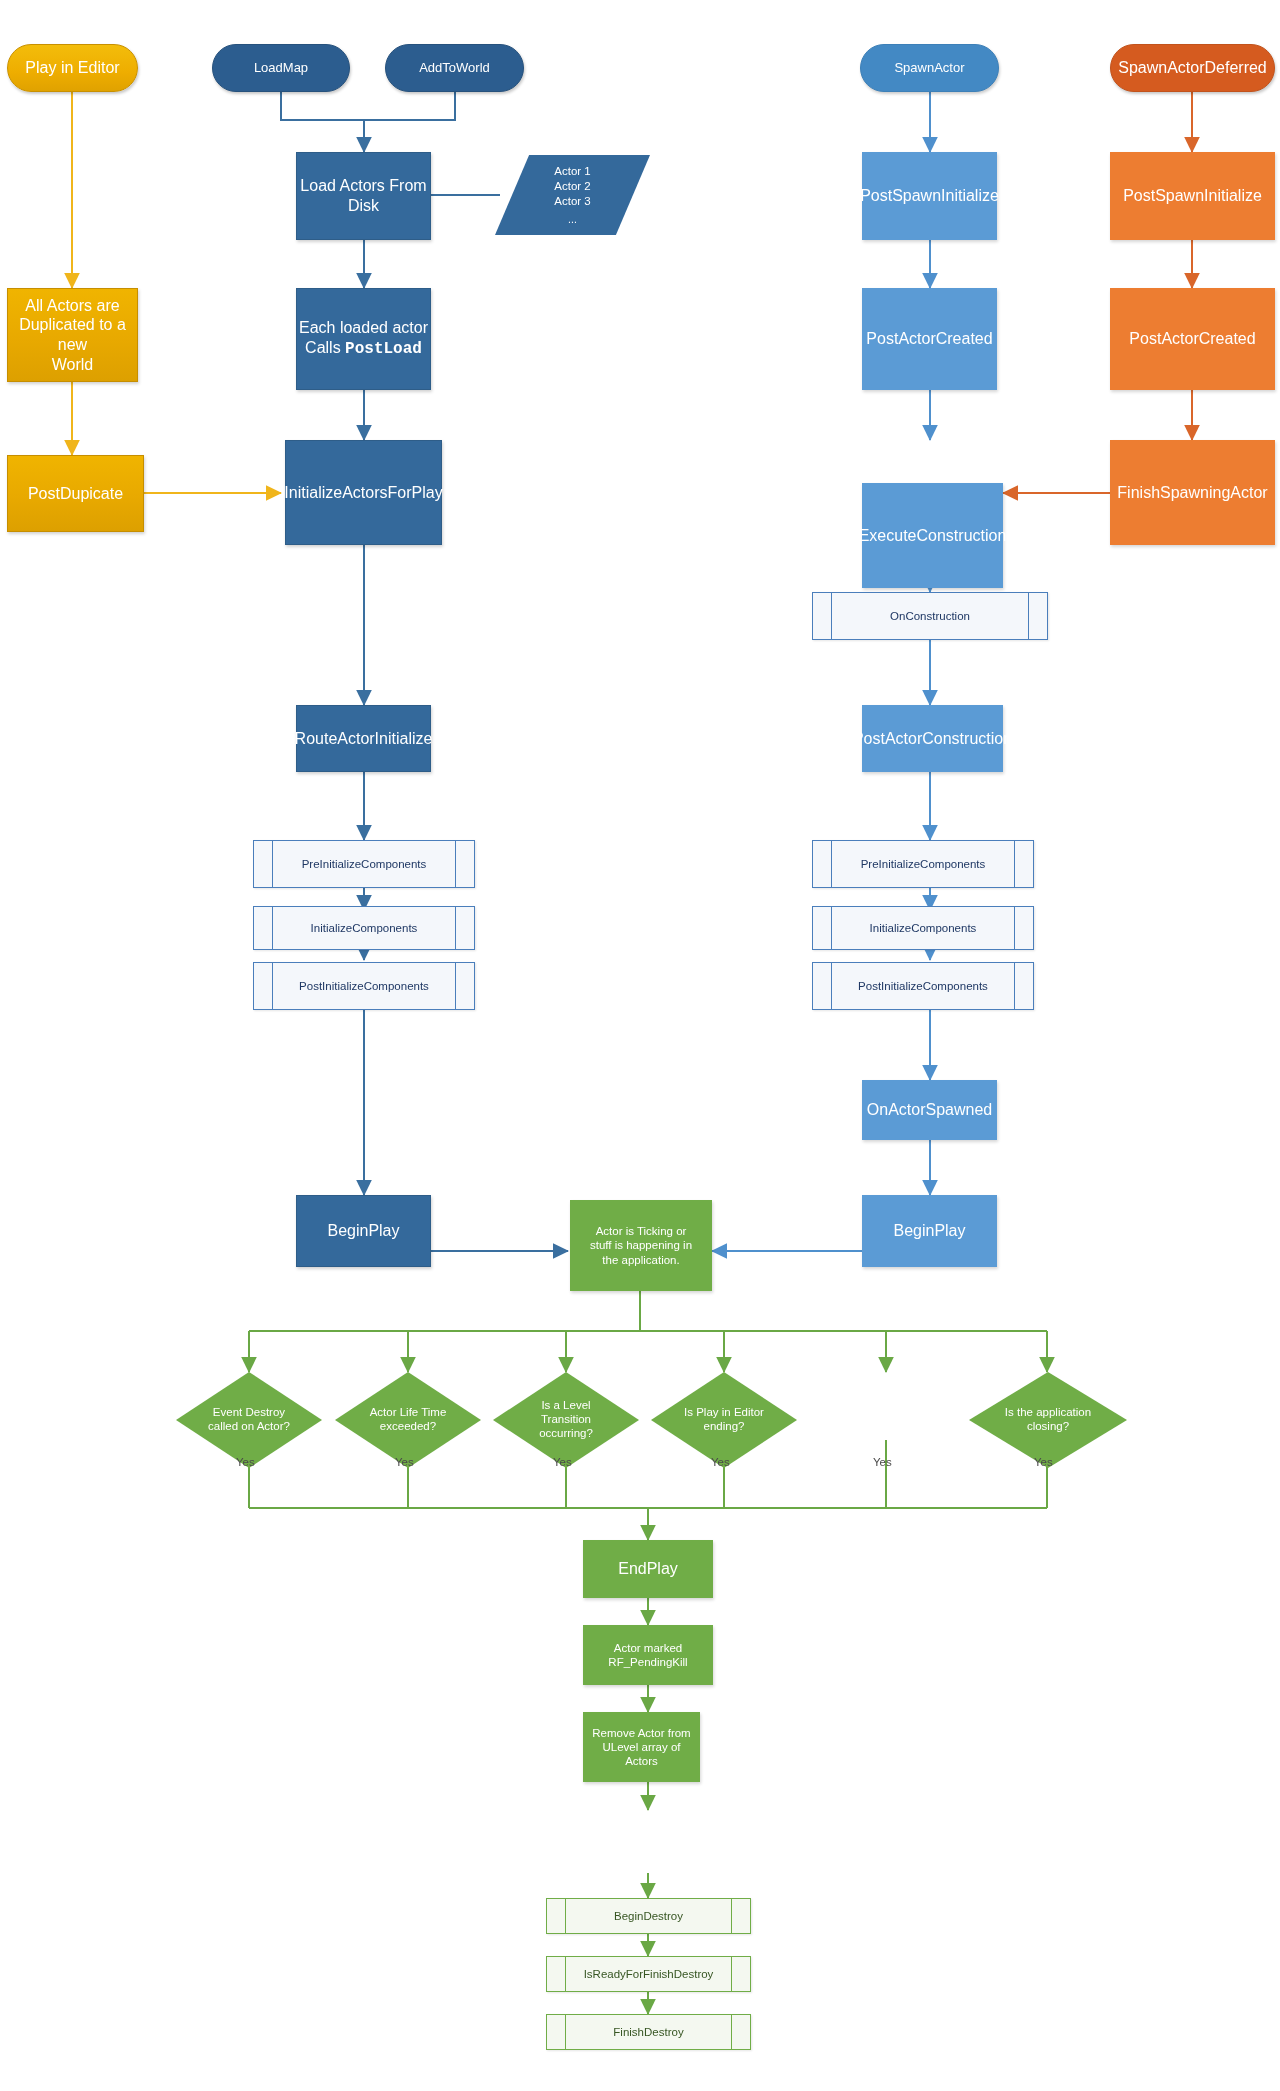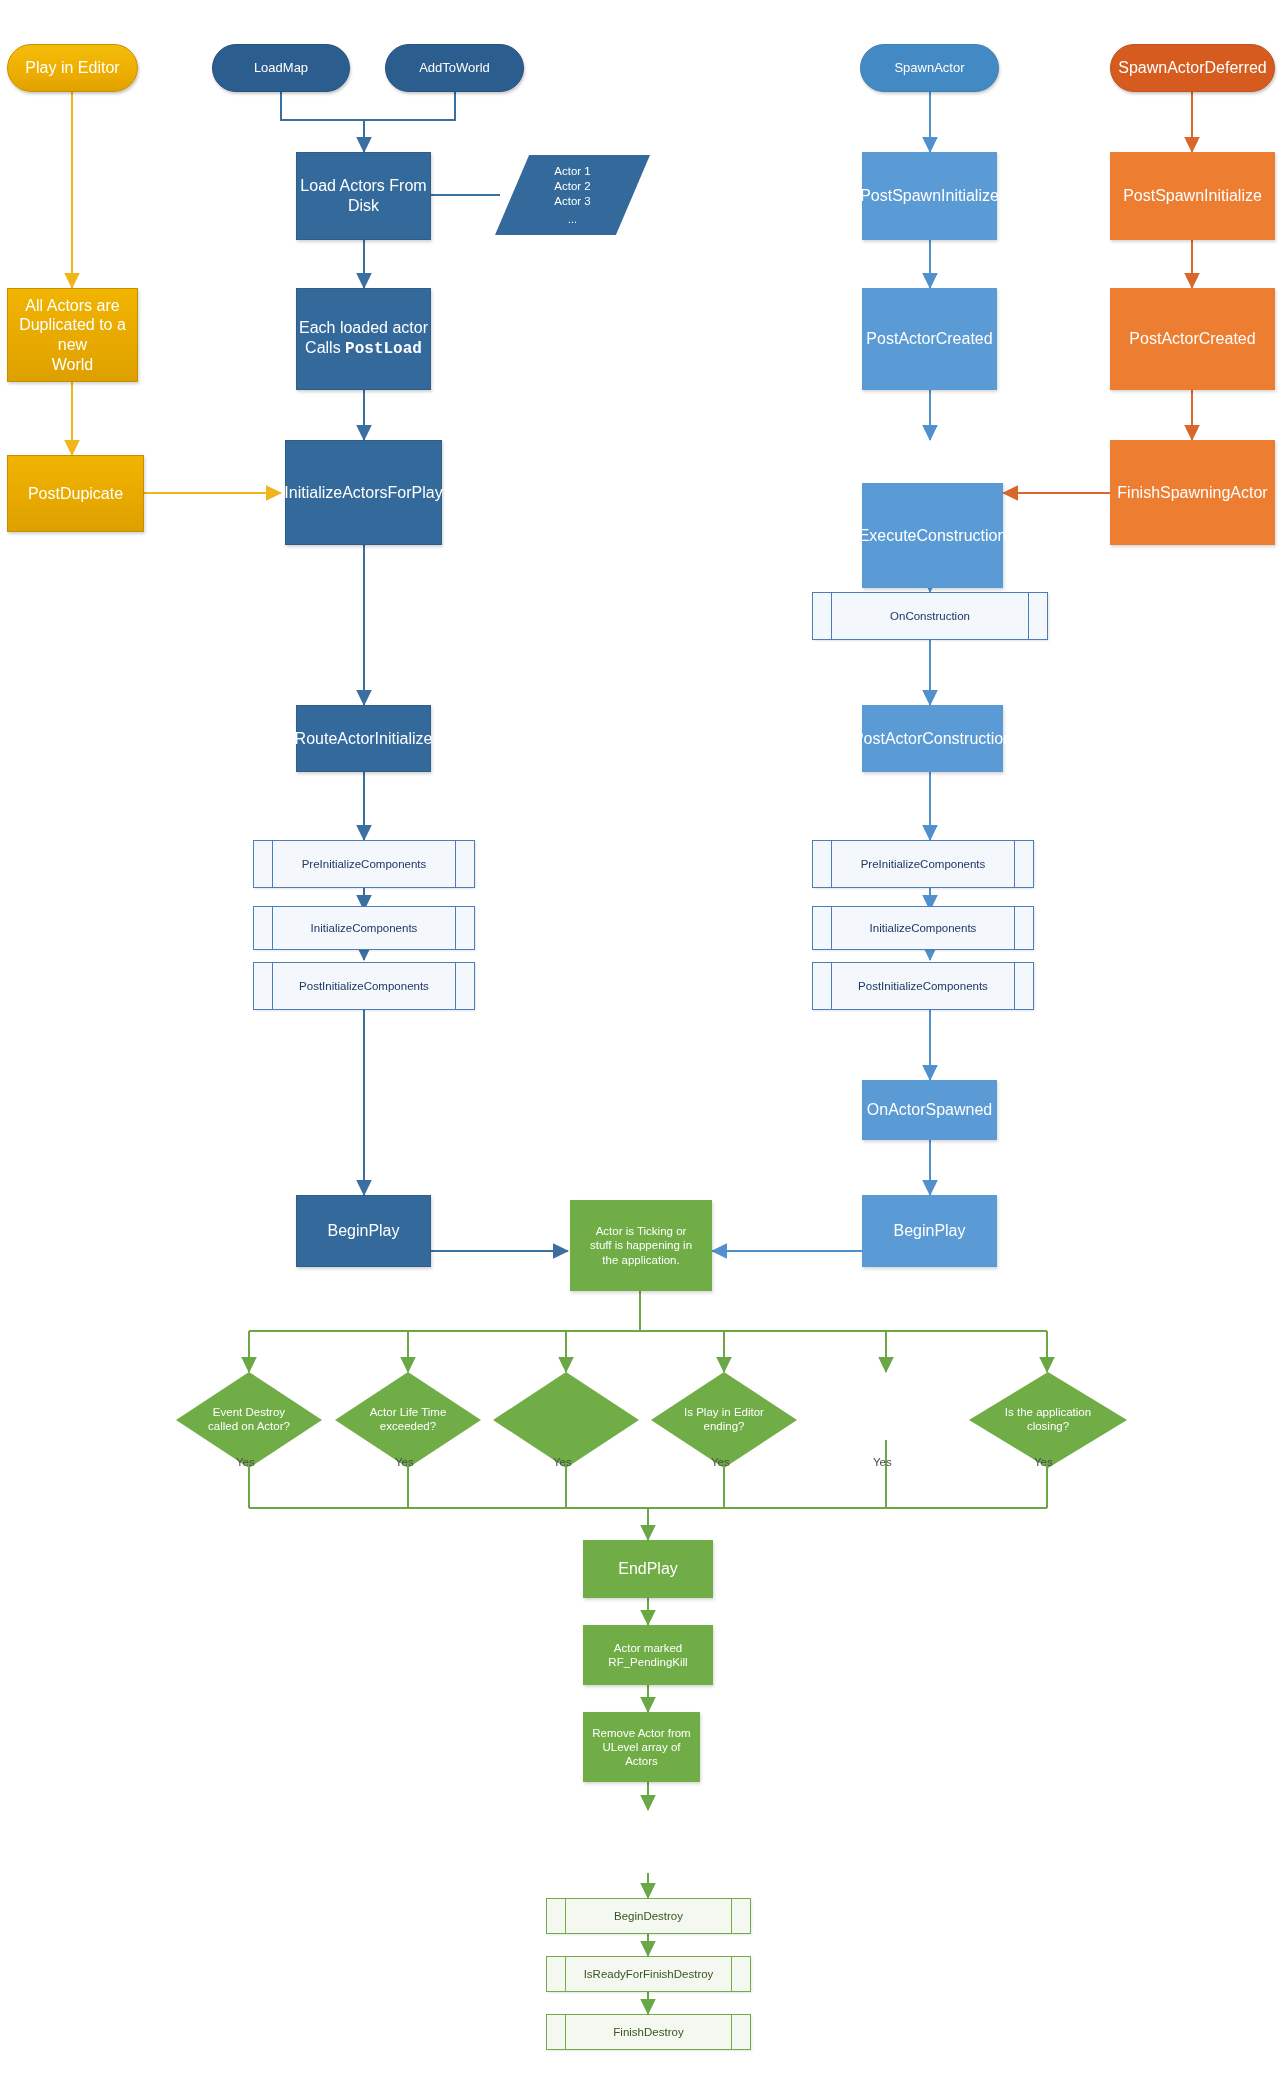--- a/index.html
+++ b/index.html
@@ -423,20 +423,23 @@
 
   <div class="diamond" style="left:335px; top:1372px; width:146px; height:96px;">
     <div class="dia-shape"></div>
     <div class="dia-label fs11">Actor Life Time
 exceeded?</div>
   </div>
   <div class="edge-label fs11" style="left:395px; top:1456px;">Yes</div>
 
   <div class="diamond" style="left:493px; top:1372px; width:146px; height:96px;">
     <div class="dia-shape"></div>
+    <div class="dia-label fs11">Is a Level
+Transition
+occurring?</div>
   </div>
   <div class="edge-label fs11" style="left:553px; top:1456px;">Yes</div>
 
   <div class="diamond" style="left:651px; top:1372px; width:146px; height:96px;">
     <div class="dia-shape"></div>
     <div class="dia-label fs11">Is Play in Editor
 ending?</div>
   </div>
   <div class="edge-label fs11" style="left:711px; top:1456px;">Yes</div>
 

